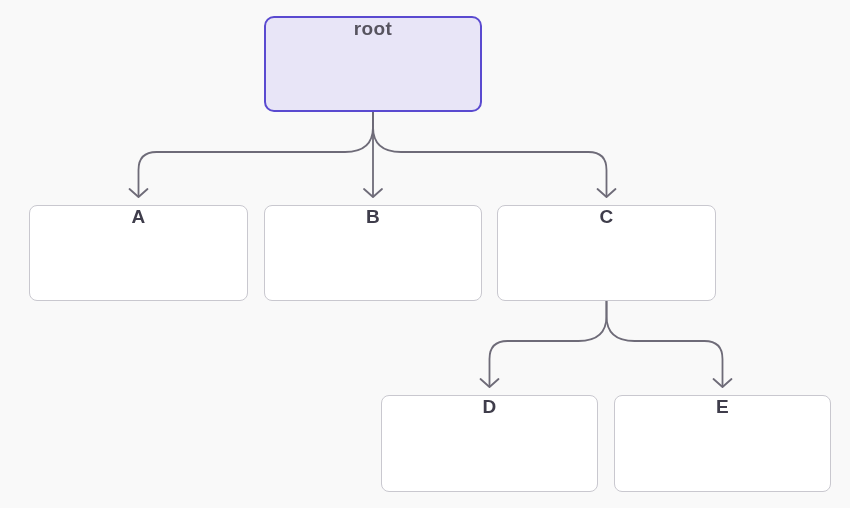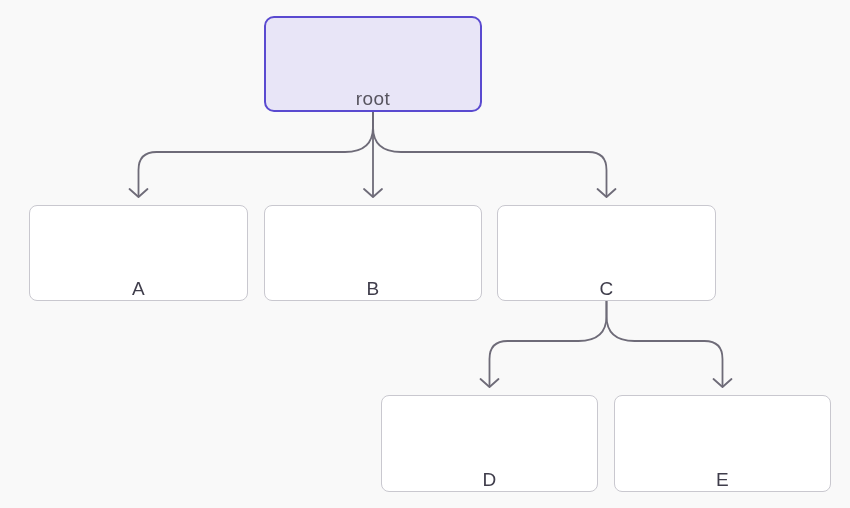--- a/index.html
+++ b/index.html
@@ -23,23 +23,23 @@
   }
   svg.edges path.edge {
     fill: none;
     stroke: var(--edge, #6e6b78);
     stroke-width: 1.8;
   }
   .node {
     position: absolute;
     box-sizing: border-box;
     display: flex;
-    align-items: flex-end;
+    align-items: flex-start;
     justify-content: center;
-    font-weight: normal;
+    font-weight: bold;
     font-size: 19px;
     letter-spacing: 0.4px;
     cursor: default;
     user-select: none;
   }
   .node.root {
     background: var(--root-fill, #e8e5f7);
     border: 2px solid var(--root-border, #5a4ad0);
     color: var(--root-text, #57545f);
     border-radius: 10px;

